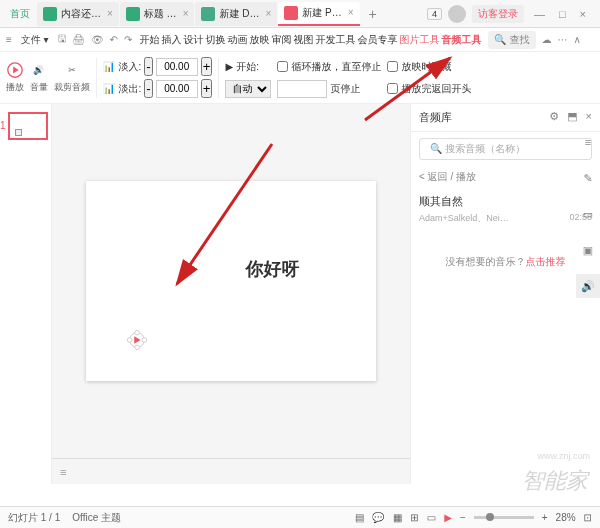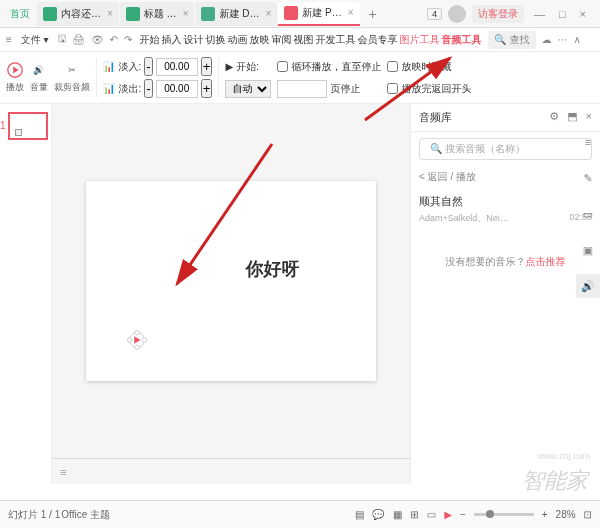--- a/index.html
+++ b/index.html
@@ -53,21 +53,21 @@
 .rp-back{padding:4px 8px;color:#888;font-size:10px}
 .rp-item{padding:6px 8px}
 .rp-title{font-size:11px;margin-bottom:3px}
 .rp-sub{color:#aaa;font-size:9px;display:flex}
 .rp-dur{margin-left:auto}
 .rp-empty{text-align:center;margin-top:24px;font-size:10px;color:#888}
 .rp-link{color:#e56;cursor:pointer}
 .sidetools{position:absolute;right:0;top:130px;width:24px;display:flex;flex-direction:column;gap:12px;align-items:center;color:#888}
 .stool{width:24px;height:24px;display:flex;align-items:center;justify-content:center;cursor:pointer}
 .stool.on{background:#eee}
-.status{position:absolute;bottom:0;left:0;right:0;height:28px;border-top:1px solid #ddd;display:flex;align-items:center;padding:0 8px;font-size:10px;color:#666;gap:1px;background:#fafafa}
+.status{position:absolute;bottom:0;left:0;right:0;height:22px;border-top:1px solid #ddd;display:flex;align-items:center;padding:0 8px;font-size:10px;color:#666;gap:12px;background:#fafafa}
 .status .sp{margin-left:auto;display:flex;gap:8px;align-items:center}
 .zoom-bar{width:60px;height:3px;background:#ccc;position:relative}
 .zoom-h{width:8px;height:8px;background:#888;border-radius:50%;position:absolute;top:-3px;left:12px}
 .wm{position:absolute;right:12px;bottom:32px;font-size:22px;color:rgba(160,160,160,0.45);font-style:italic;pointer-events:none}
 .znj{position:absolute;right:10px;bottom:67px;font-size:9px;color:rgba(160,160,160,0.4);pointer-events:none}
 </style>
 </head>
 <body>
 
 <div class="tabs">

